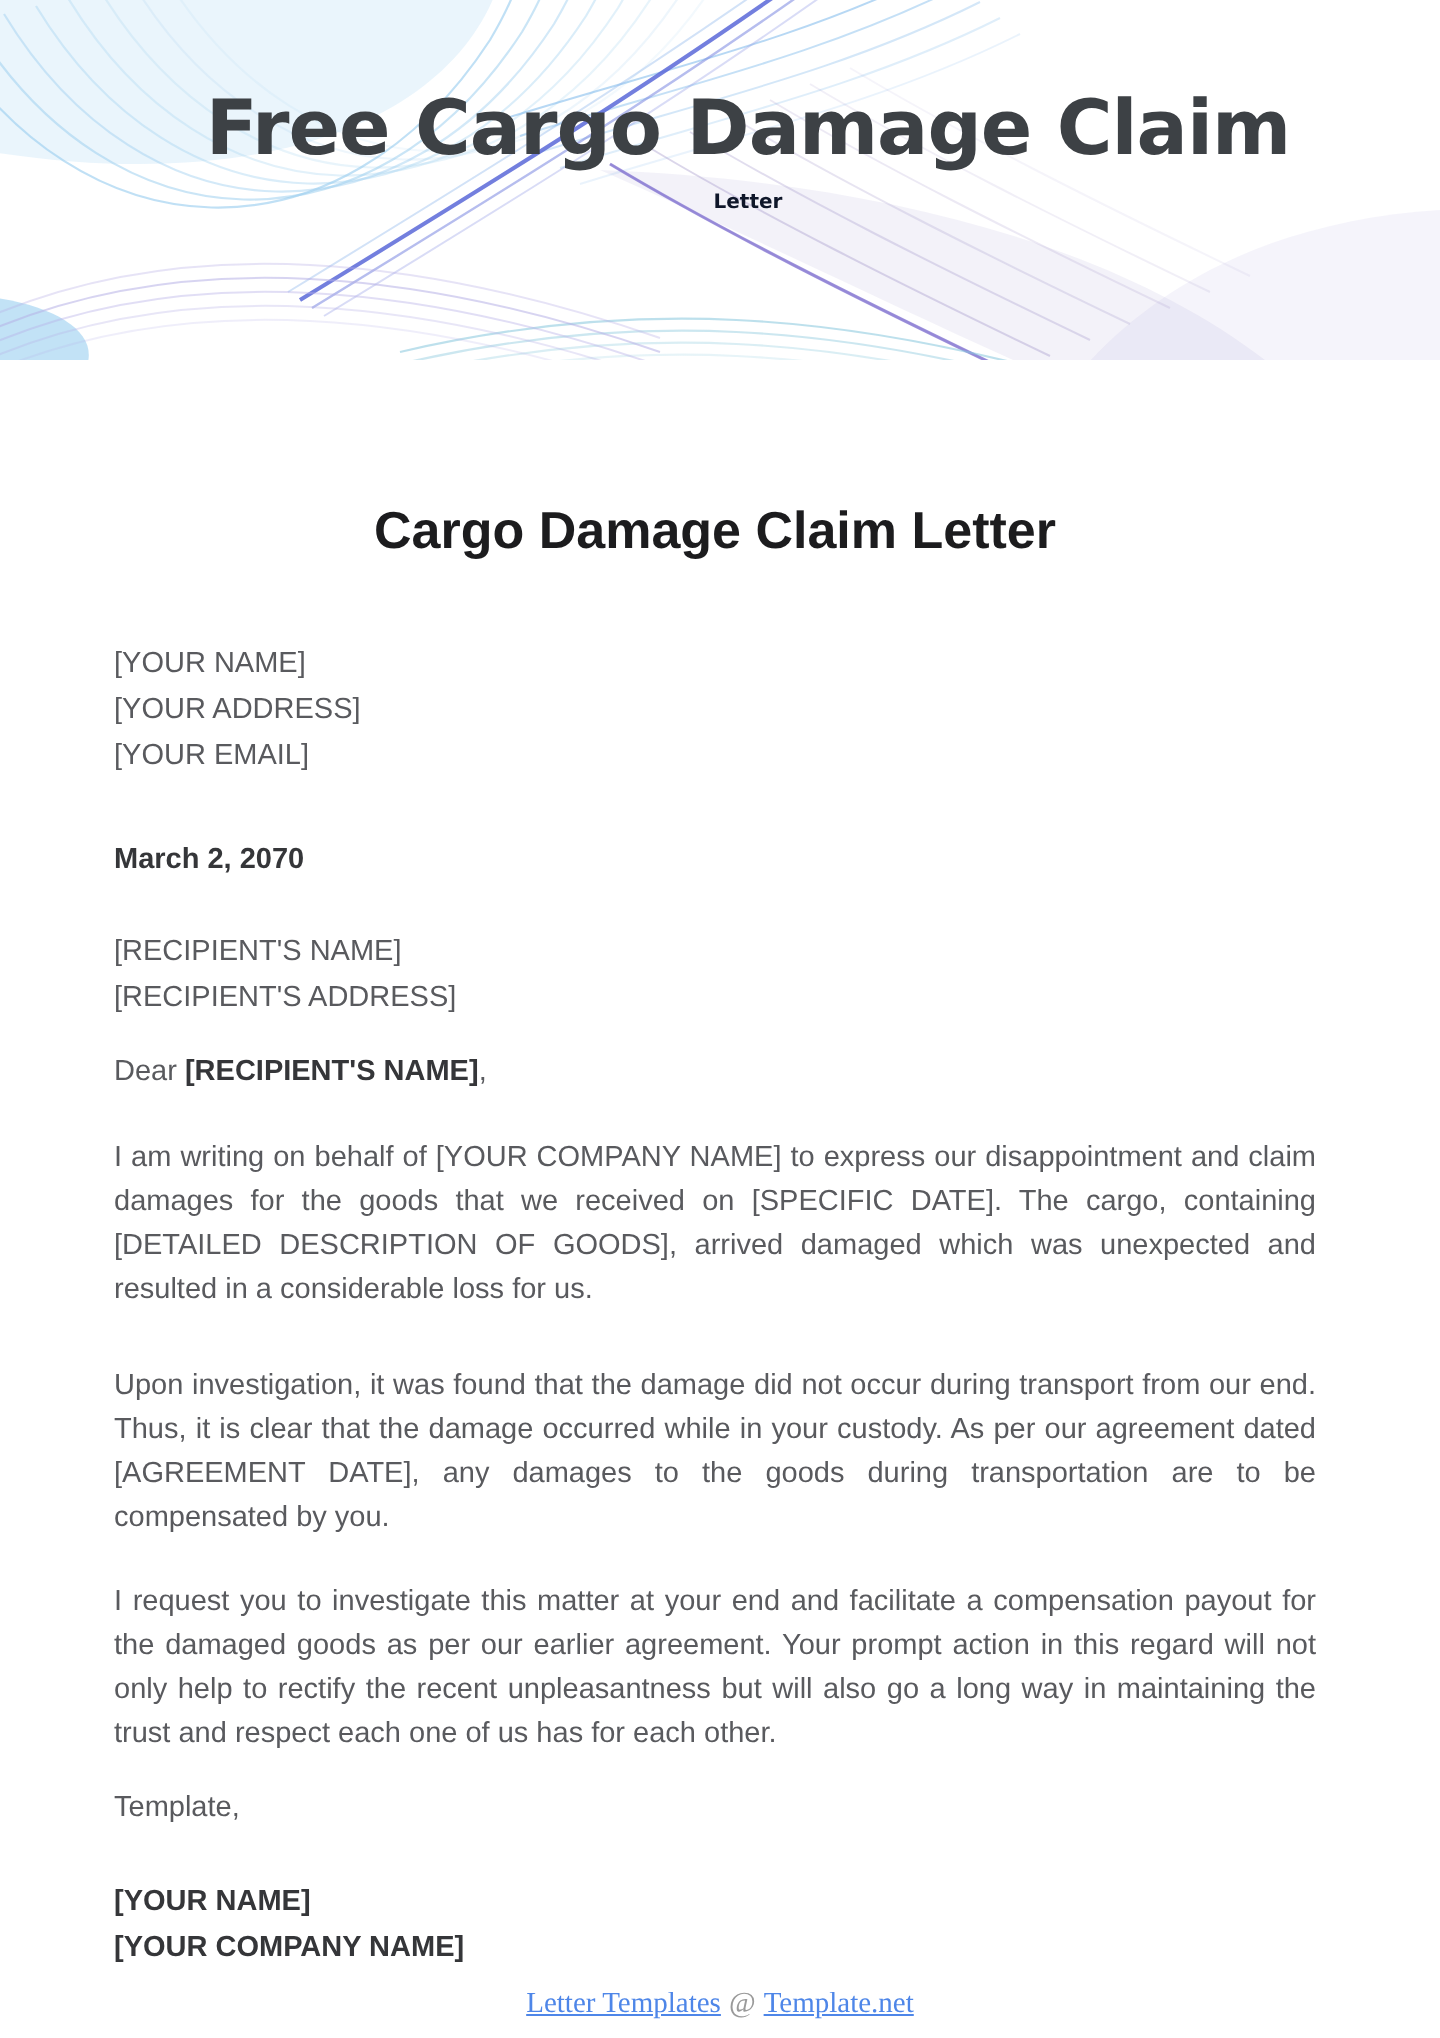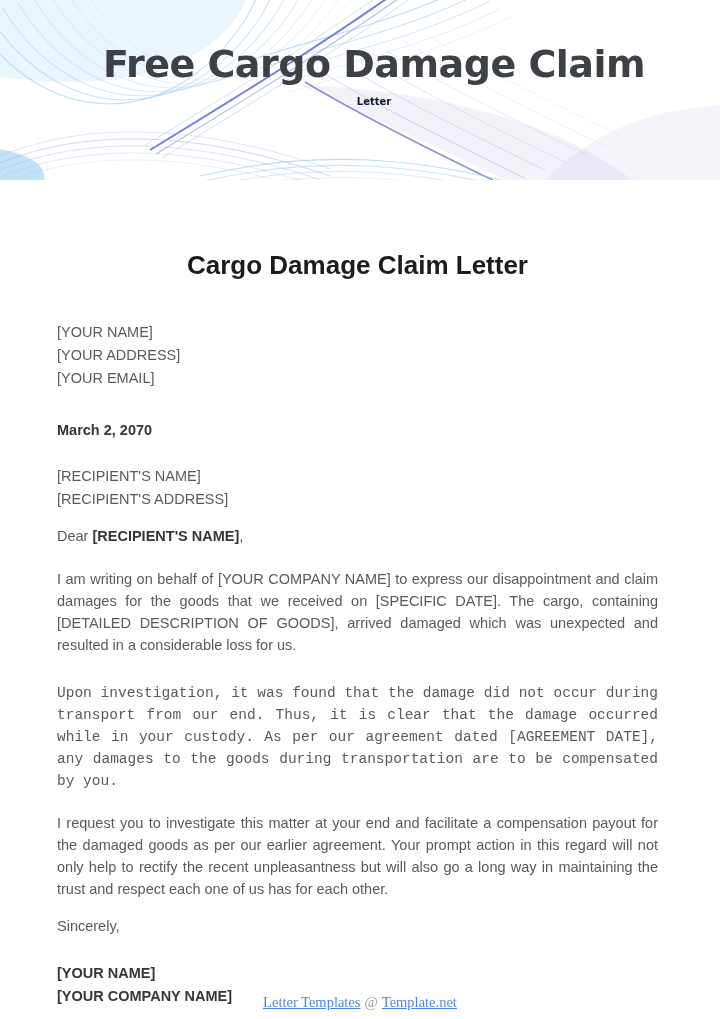--- a/index.html
+++ b/index.html
@@ -51,21 +51,21 @@
   .recipient-block { margin-top: 23px; }
   .salutation      { margin-top: 14px; font-size: 14.5px; line-height: 23px; color: #595a5e; }
   .salutation b    { color: #353639; }
   .para {
     margin-top: 20px;
     font-size: 14.5px;
     line-height: 22px;
     color: #595a5e;
     text-align: justify;
   }
-  .para-2 { margin-top: 26px; font-family: Liberation Mono, monospace; }
+  .para-2 { margin-top: 26px; }
   .closing { margin-top: 15px; font-size: 14.5px; line-height: 22px; color: #595a5e; }
   .signature-block { margin-top: 25px; }
   .signature-block .line { font-weight: 700; color: #353639; }
 
   
   .footer {
     position: absolute;
     left: 0; right: 0;
     bottom: 8px;
     text-align: center;
@@ -174,21 +174,21 @@
     </div>
 
     <p class="salutation"><span>Dear </span><b>[RECIPIENT'S NAME]</b><span>,</span></p>
 
     <p class="para">I am writing on behalf of [YOUR COMPANY NAME] to express our disappointment and claim damages for the goods that we received on [SPECIFIC DATE]. The cargo, containing [DETAILED DESCRIPTION OF GOODS], arrived damaged which was unexpected and resulted in a considerable loss for us.</p>
 
     <p class="para para-2">Upon investigation, it was found that the damage did not occur during transport from our end. Thus, it is clear that the damage occurred while in your custody. As per our agreement dated [AGREEMENT DATE], any damages to the goods during transportation are to be compensated by you.</p>
 
     <p class="para">I request you to investigate this matter at your end and facilitate a compensation payout for the damaged goods as per our earlier agreement. Your prompt action in this regard will not only help to rectify the recent unpleasantness but will also go a long way in maintaining the trust and respect each one of us has for each other.</p>
 
-    <p class="closing">Sincerely,</p>
+    <p class="closing">Template,</p>
 
     <div class="signature-block">
       <div class="line">[YOUR NAME]</div>
       <div class="line">[YOUR COMPANY NAME]</div>
     </div>
   </div>
 
   <div class="footer"><a>Letter Templates</a><span class="at">@</span><a>Template.net</a></div>
 
 </div>

